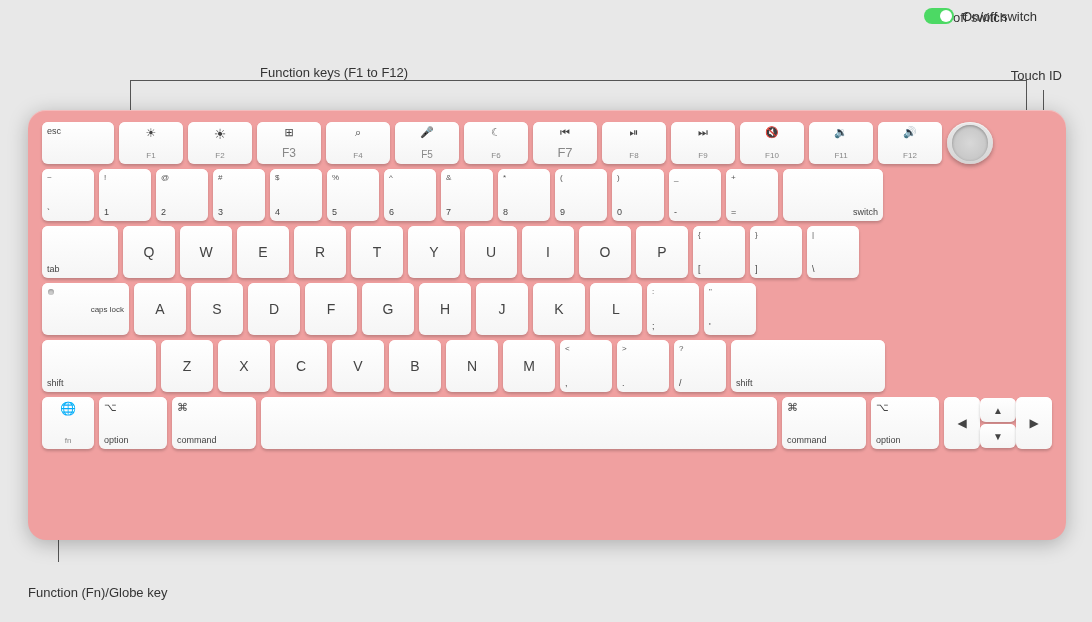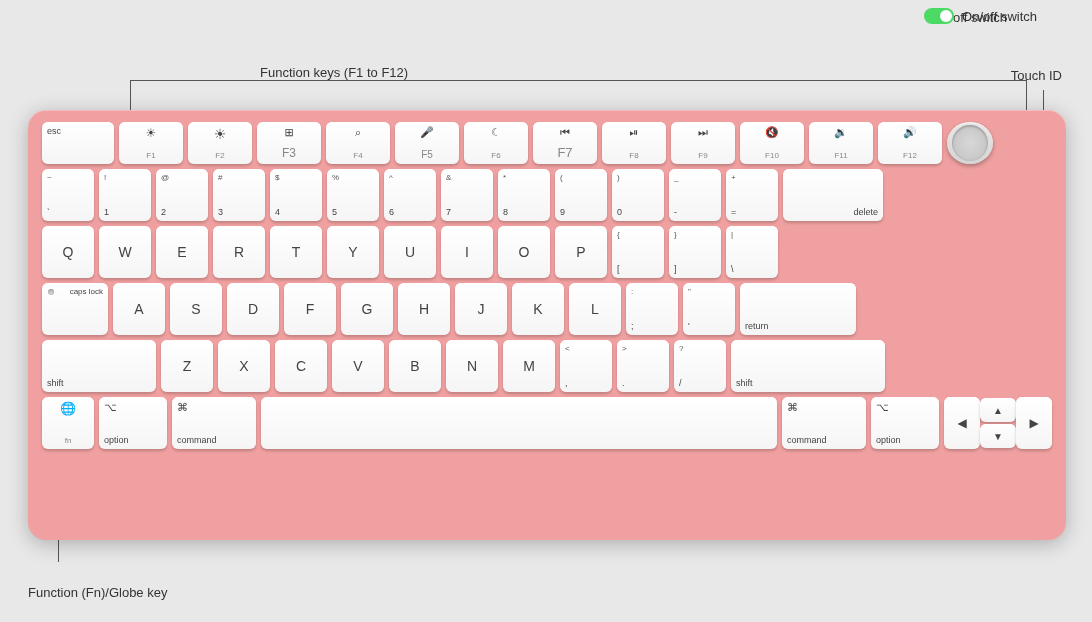--- a/index.html
+++ b/index.html
@@ -273,25 +273,28 @@
     </div>
     <div class="key" style="width:52px;">
       <span class="top-left">_</span>
       <span class="bottom-left">-</span>
     </div>
     <div class="key" style="width:52px;">
       <span class="top-left">+</span>
       <span class="bottom-left">=</span>
     </div>
     <div class="key" style="width:100px; justify-content:flex-end;">
-      <span style="font-size:9px; align-self:flex-end;">delete</span>
+      <span style="font-size:9px; align-self:flex-end;">switch</span>
     </div>
   </div>
 
   <div class="key-row qwerty-row">
+    <div class="key" style="width:76px; justify-content:flex-end;">
+      <span style="font-size:9px;">tab</span>
+    </div>
     <div class="key" style="width:52px; align-items:center; justify-content:center;">
       <span style="font-size:14px;">Q</span>
     </div>
     <div class="key" style="width:52px; align-items:center; justify-content:center;">
       <span style="font-size:14px;">W</span>
     </div>
     <div class="key" style="width:52px; align-items:center; justify-content:center;">
       <span style="font-size:14px;">E</span>
     </div>
     <div class="key" style="width:52px; align-items:center; justify-content:center;">
@@ -323,21 +326,21 @@
       <span class="top-left">}</span>
       <span class="bottom-left">]</span>
     </div>
     <div class="key" style="width:52px;">
       <span class="top-left">|</span>
       <span class="bottom-left">\</span>
     </div>
   </div>
 
   <div class="key-row asdf-row">
-    <div class="key" style="width:66px; position:relative;">
+    <div class="key" style="width:87px; position:relative;justify-content:center;">
       <div style="position:absolute; top:6px; left:6px; width:6px; height:6px; background:#ccc; border-radius:50%; box-shadow:inset 0 1px 2px rgba(0,0,0,0.3);"></div>
       <span style="font-size:8px; align-self:flex-end;">caps lock</span>
     </div>
     <div class="key" style="width:52px; align-items:center; justify-content:center;">
       <span style="font-size:14px;">A</span>
     </div>
     <div class="key" style="width:52px; align-items:center; justify-content:center;">
       <span style="font-size:14px;">S</span>
     </div>
     <div class="key" style="width:52px; align-items:center; justify-content:center;">
@@ -361,23 +364,20 @@
     <div class="key" style="width:52px; align-items:center; justify-content:center;">
       <span style="font-size:14px;">L</span>
     </div>
     <div class="key" style="width:52px;">
       <span class="top-left">:</span>
       <span class="bottom-left">;</span>
     </div>
     <div class="key" style="width:52px;">
       <span class="top-left">"</span>
       <span class="bottom-left">'</span>
-    </div>
-    <div class="key" style="width:116px; justify-content:flex-end;">
-      <span style="font-size:9px;">return</span>
     </div>
   </div>
 
   <div class="key-row zxcv-row">
     <div class="key" style="width:114px; justify-content:flex-end;">
       <span style="font-size:9px;">shift</span>
     </div>
     <div class="key" style="width:52px; align-items:center; justify-content:center;">
       <span style="font-size:14px;">Z</span>
     </div>

